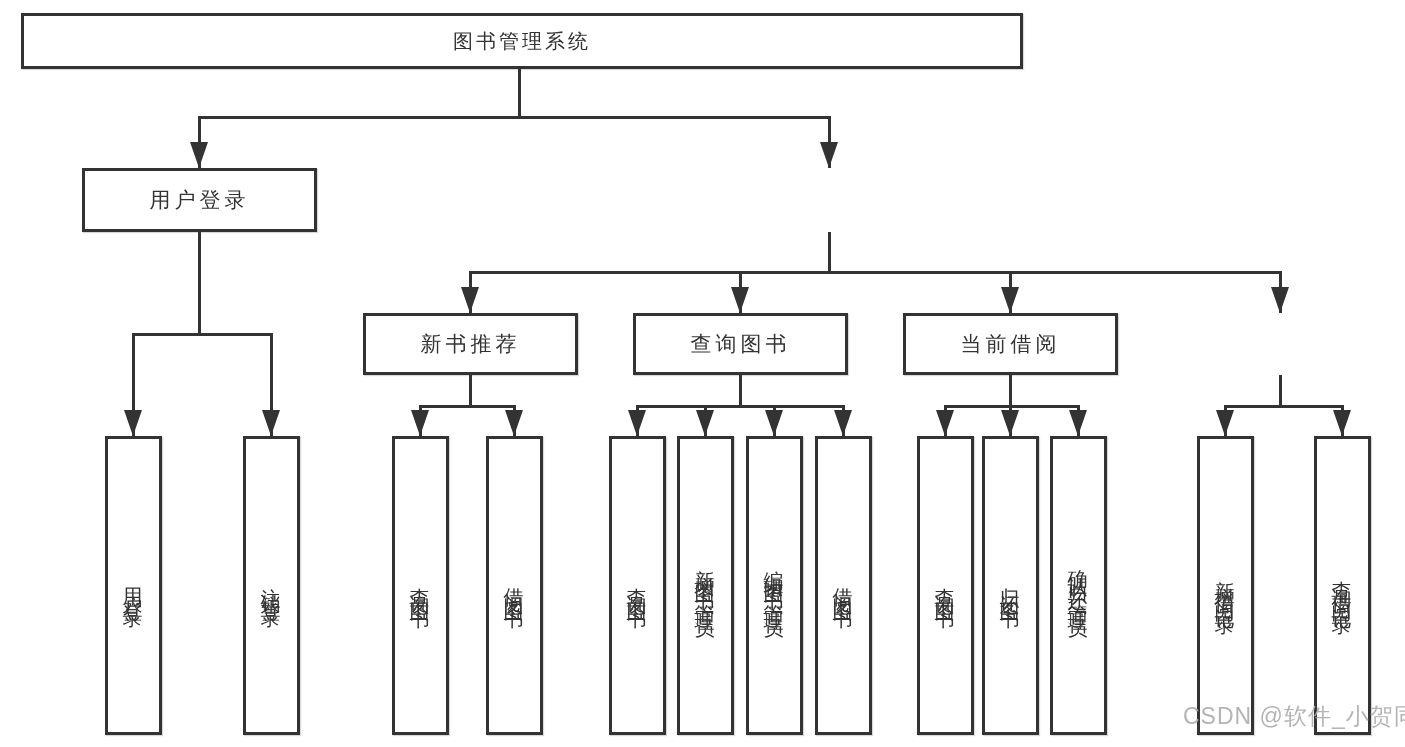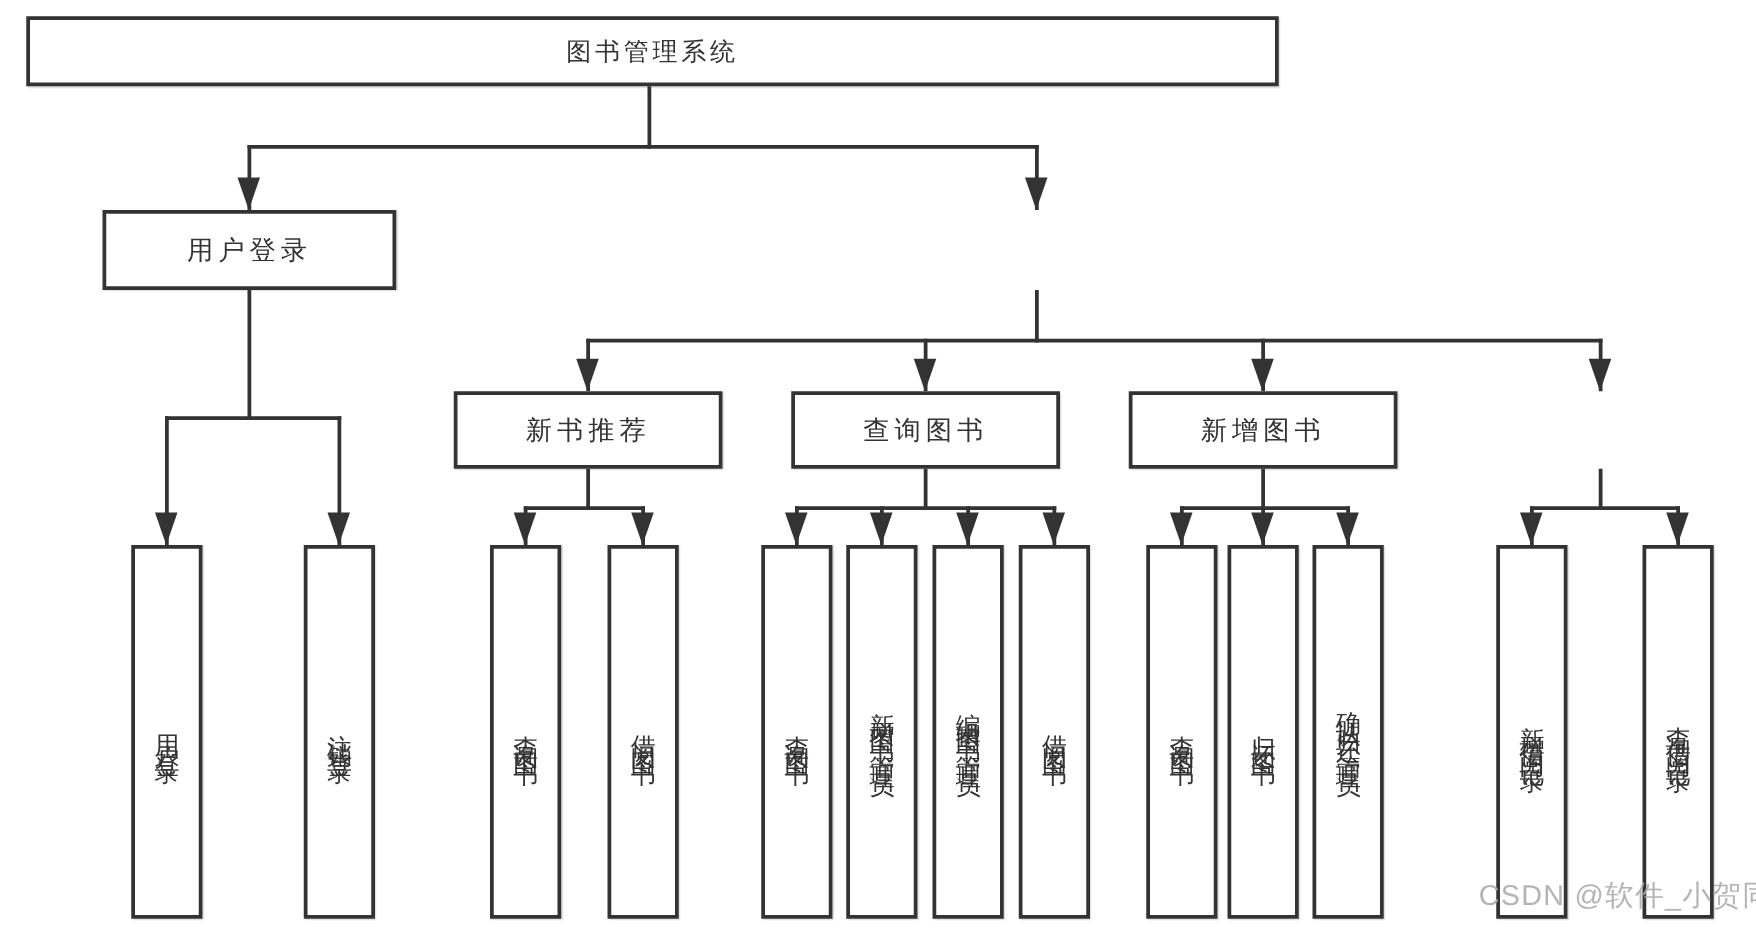--- a/index.html
+++ b/index.html
@@ -72,21 +72,21 @@
   <div class="ar" style="left:461px;top:287px;"></div>
   <div class="vl" style="left:739px;top:271px;height:42px;"></div>
   <div class="ar" style="left:731px;top:287px;"></div>
   <div class="vl" style="left:1009px;top:271px;height:42px;"></div>
   <div class="ar" style="left:1001px;top:287px;"></div>
   <div class="vl" style="left:1279px;top:271px;height:42px;"></div>
   <div class="ar" style="left:1271px;top:287px;"></div>
 
   <div class="hbox" style="left:363px;top:313px;width:215px;height:62px;">新书推荐</div>
   <div class="hbox" style="left:633px;top:313px;width:215px;height:62px;">查询图书</div>
-  <div class="hbox" style="left:903px;top:313px;width:215px;height:62px;">新增图书</div>
+  <div class="hbox" style="left:903px;top:313px;width:215px;height:62px;">当前借阅</div>
 
   <div class="vl" style="left:469px;top:375px;height:33px;"></div>
   <div class="hl" style="left:419px;top:405px;width:97px;"></div>
   <div class="vl" style="left:419px;top:405px;height:31px;"></div>
   <div class="ar" style="left:411px;top:410px;"></div>
   <div class="vl" style="left:513px;top:405px;height:31px;"></div>
   <div class="ar" style="left:505px;top:410px;"></div>
 
   <div class="vl" style="left:739px;top:375px;height:33px;"></div>
   <div class="hl" style="left:636px;top:405px;width:209px;"></div>

